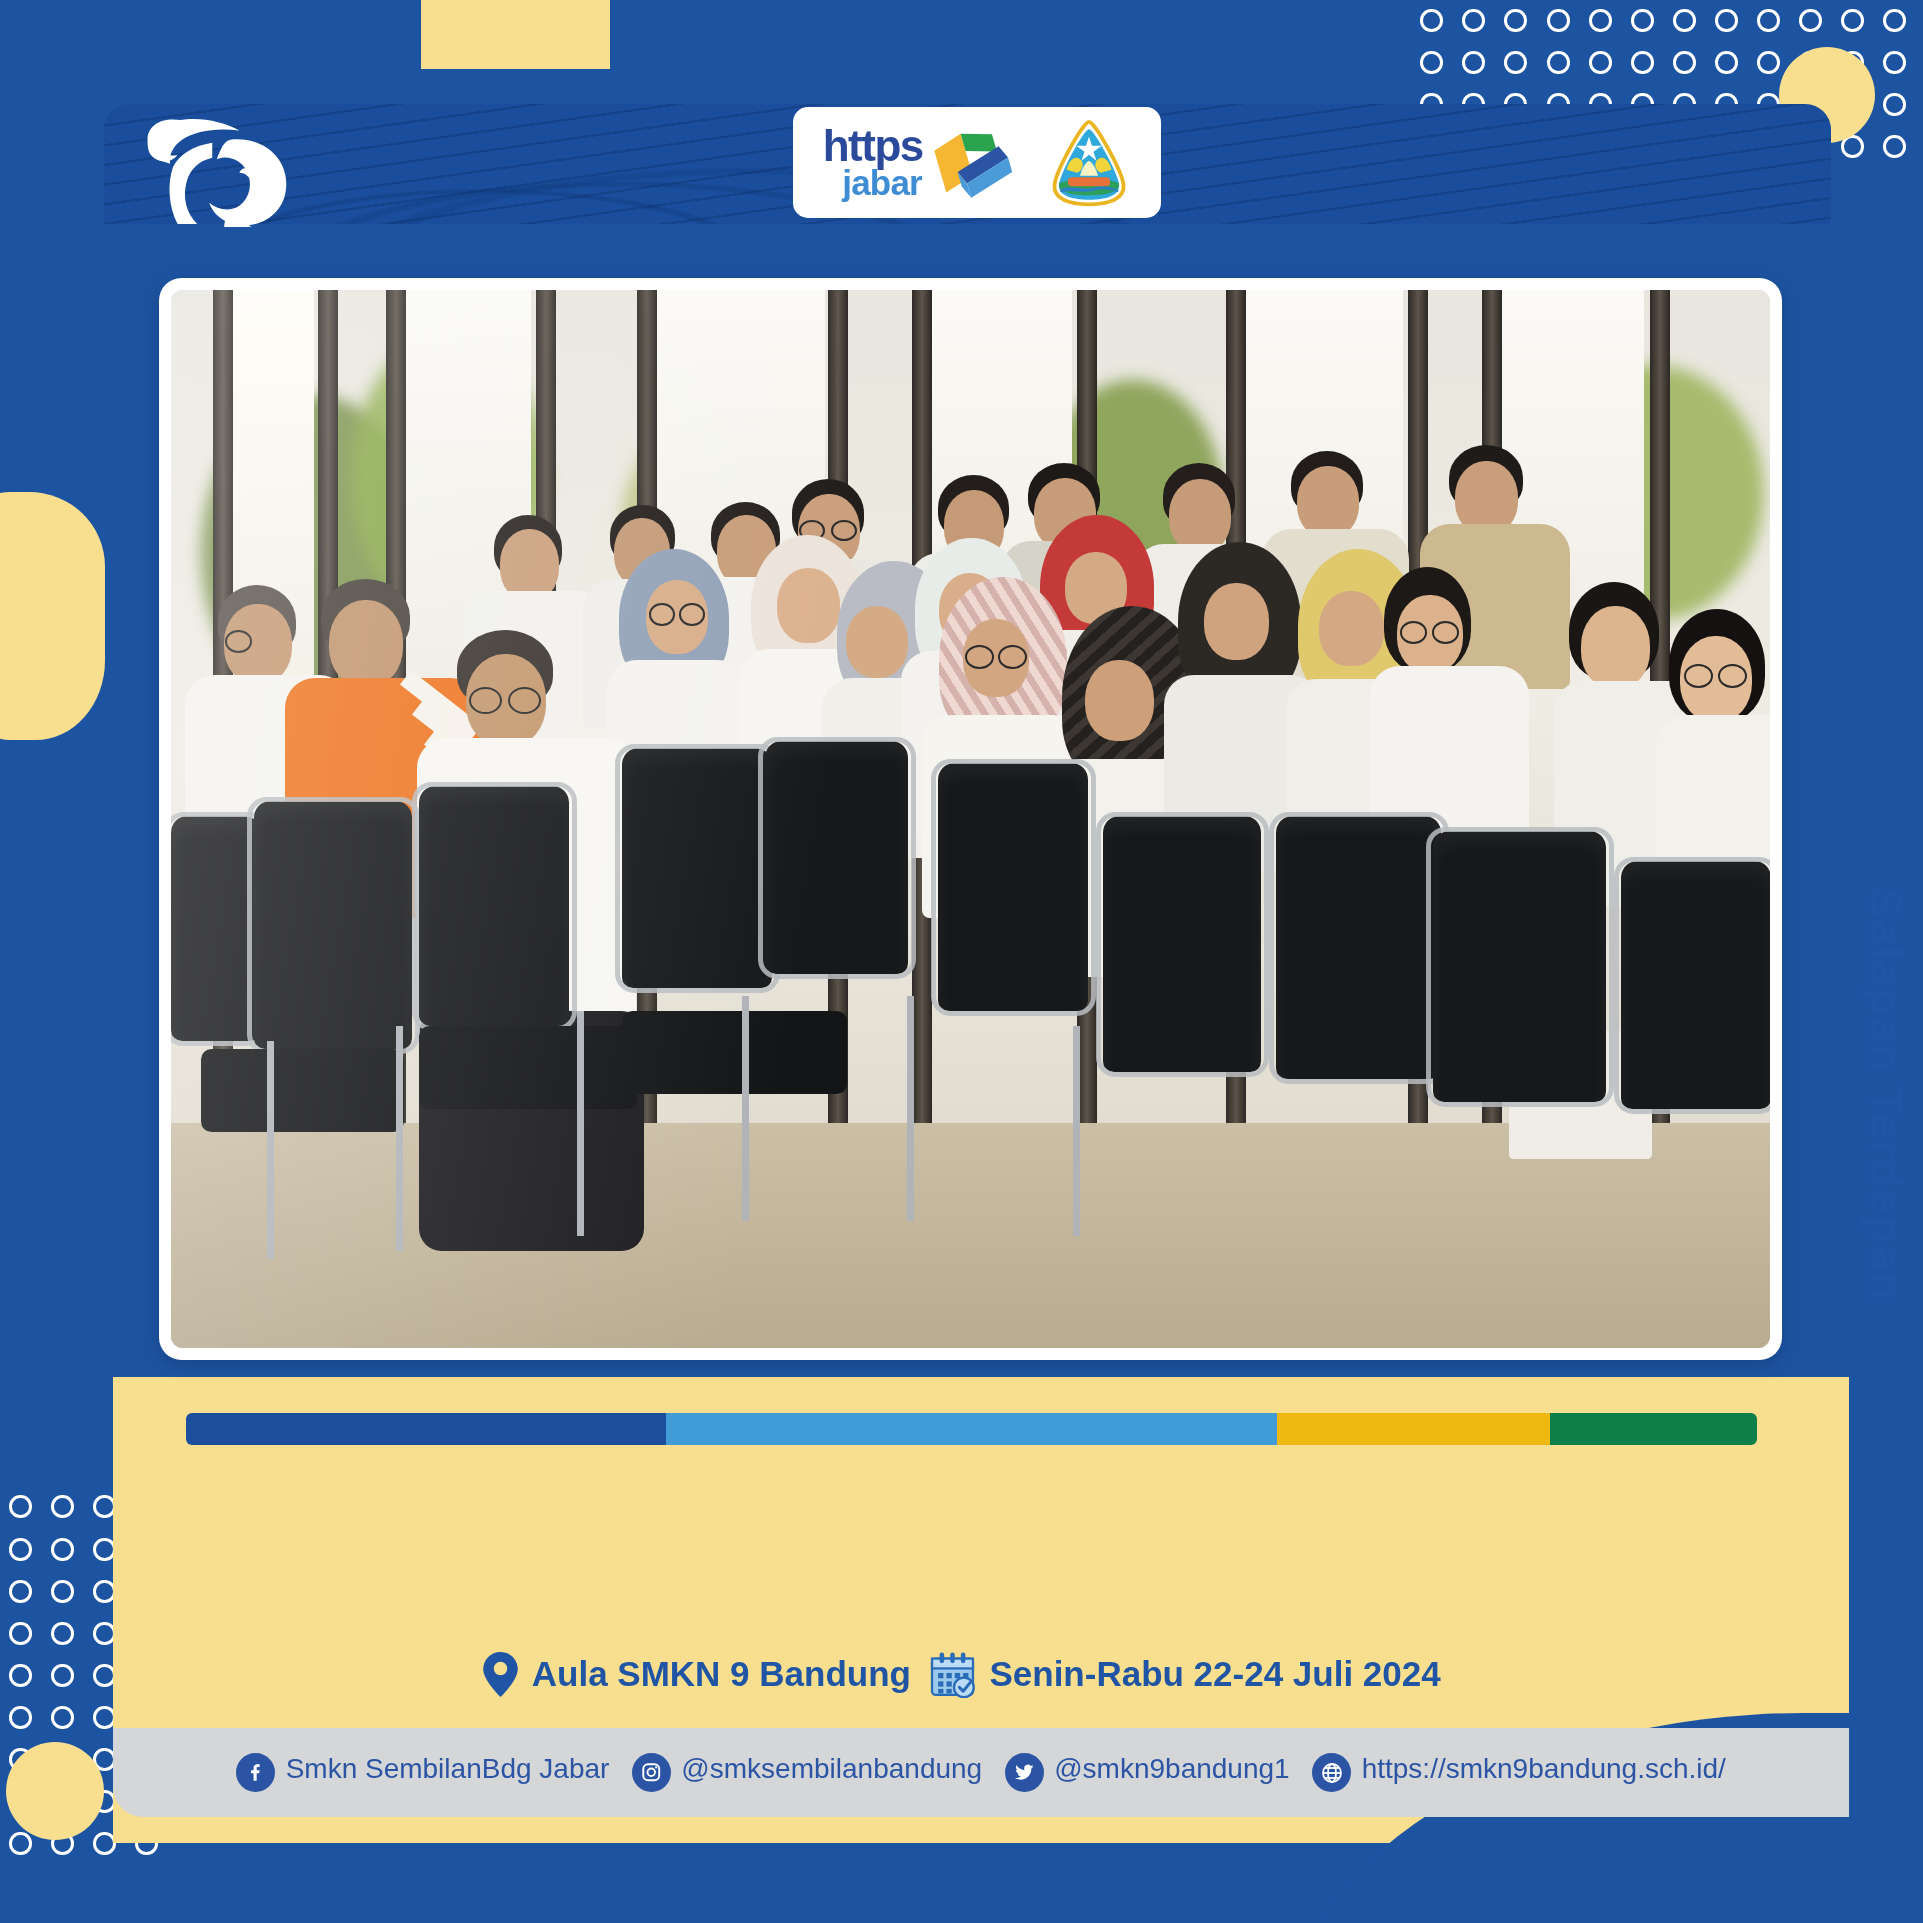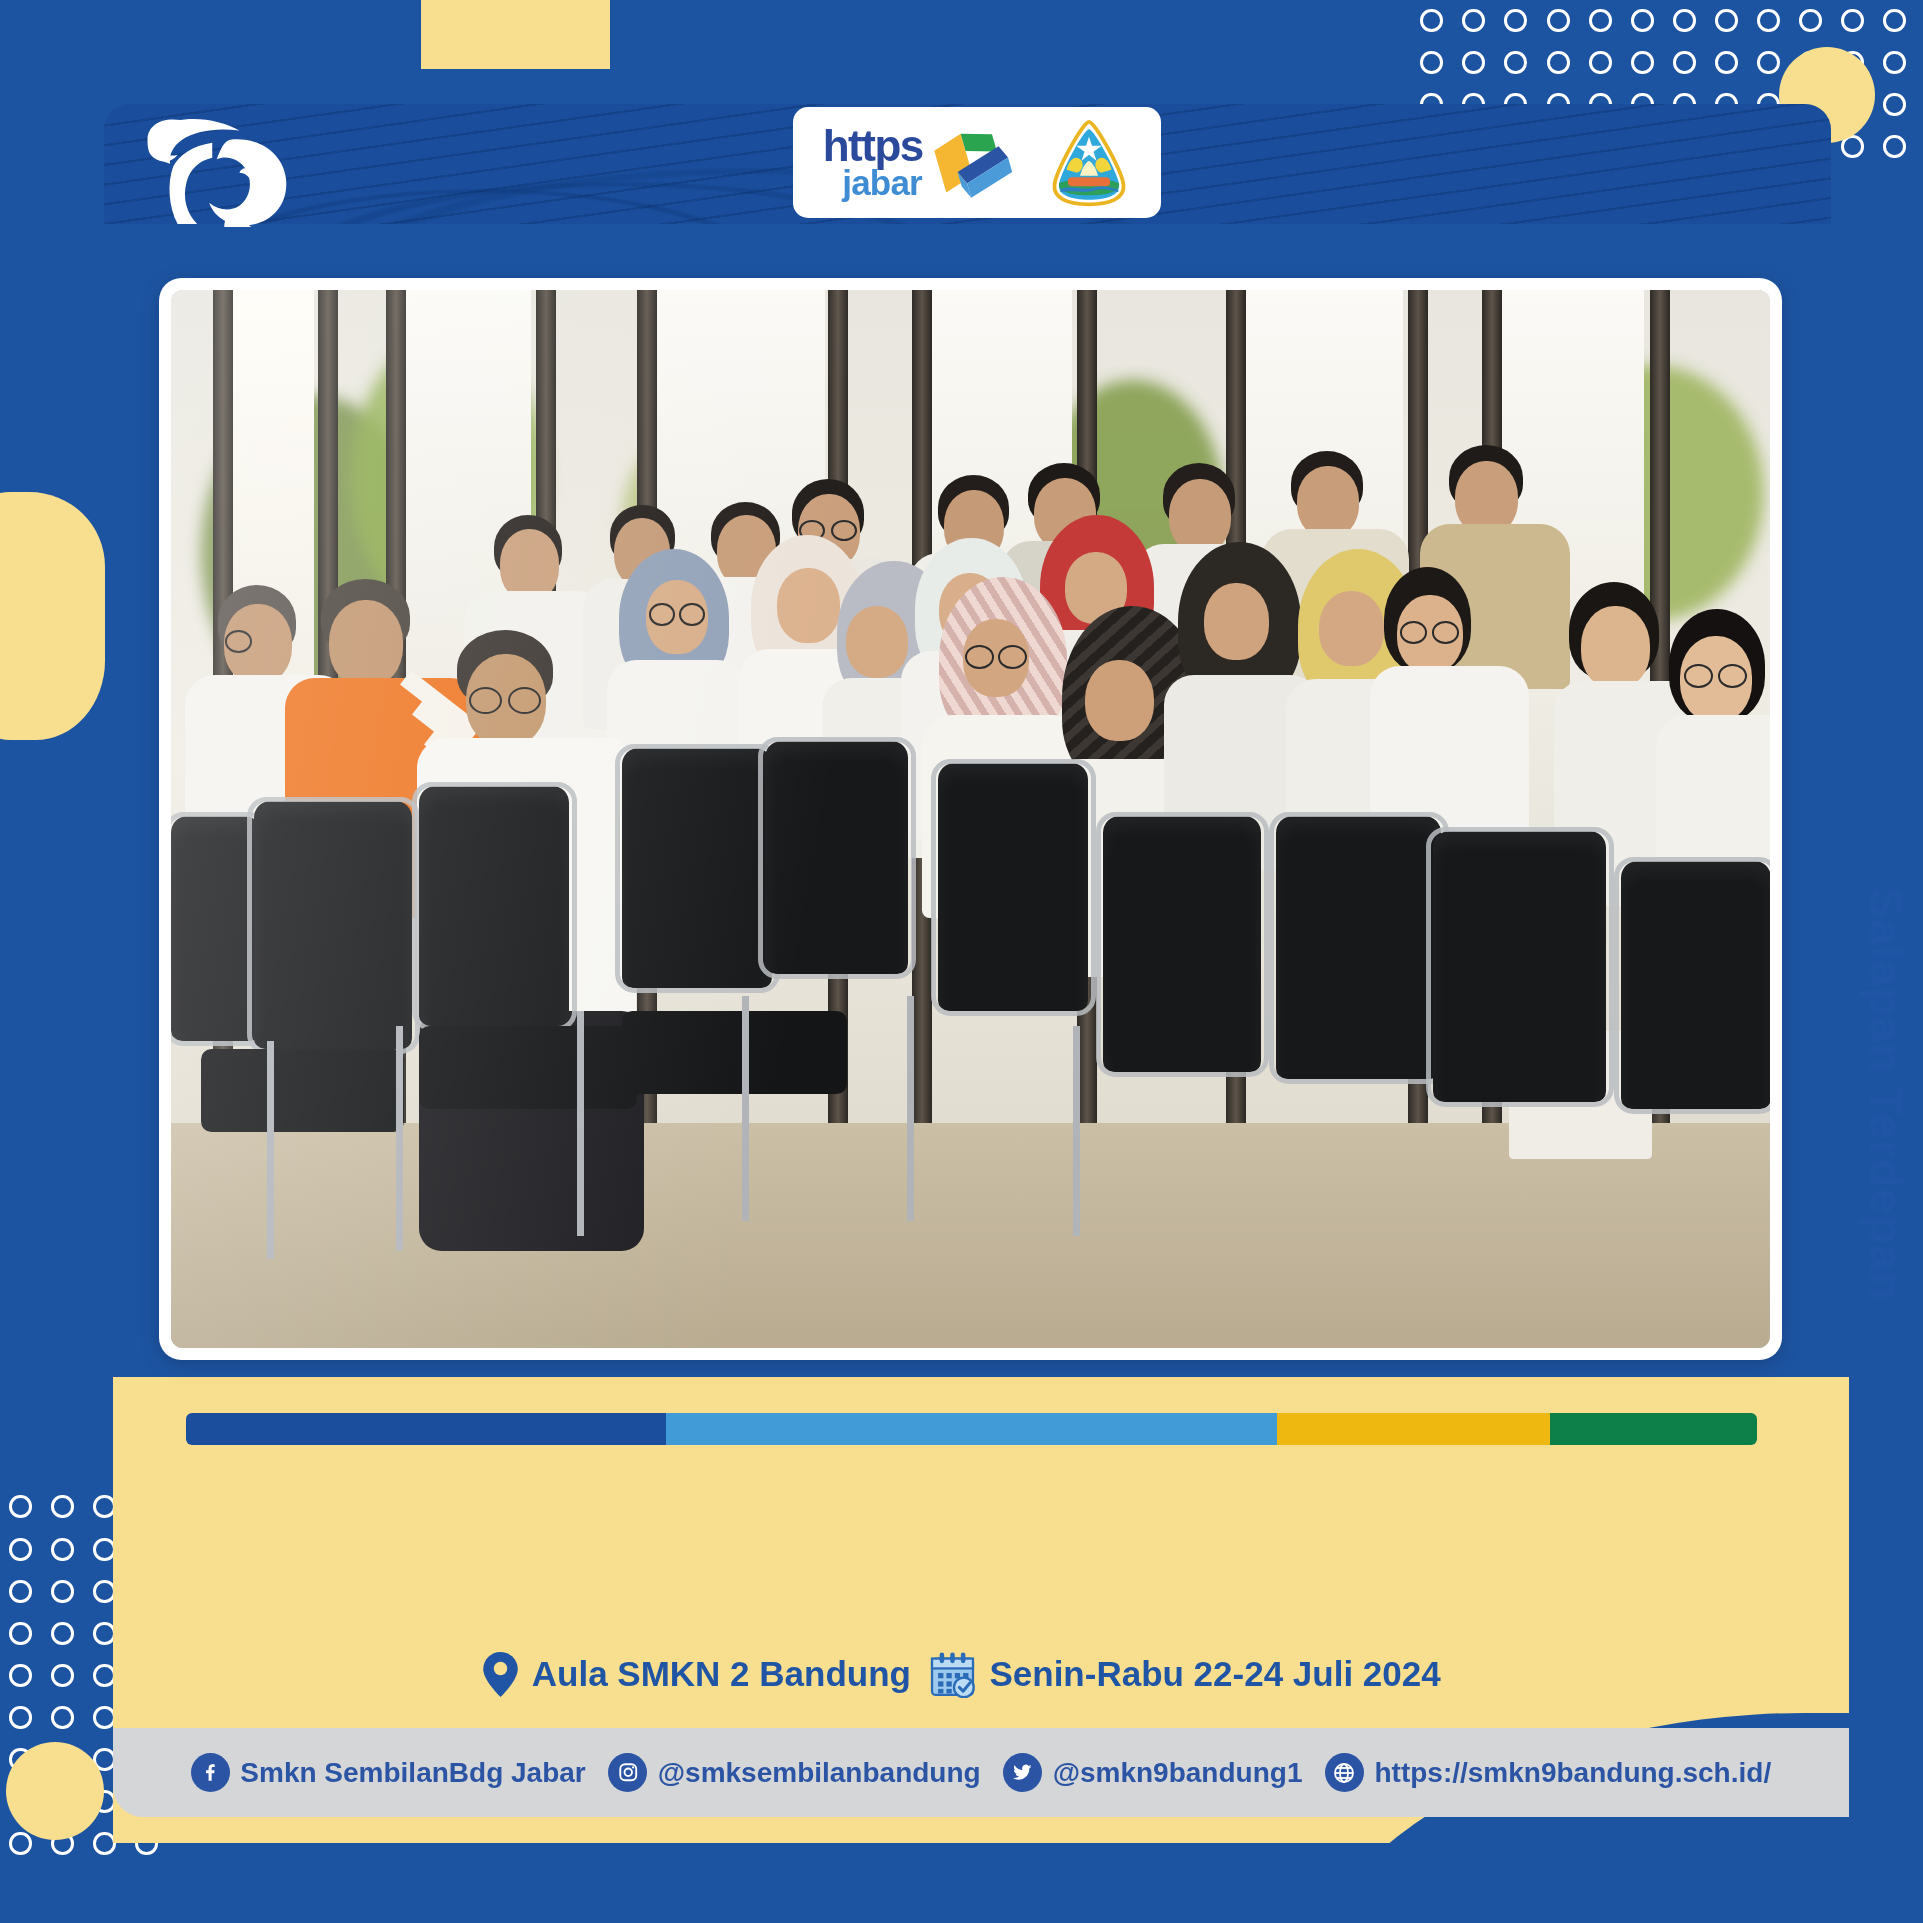--- a/index.html
+++ b/index.html
@@ -122,21 +122,21 @@
     color:#1F55A4; font-size:35px; font-weight:600;
   }
   .venue-item { display:flex; align-items:center; gap:13.5px; white-space:nowrap; }
 
   
   .footer-bar {
     position:absolute; left:113px; top:1728px; width:1736px; height:89px;
     background:#D5D6D8; border-radius:0 0 0 30px; z-index:8;
     display:flex; align-items:center; justify-content:center; gap:22.5px;
   }
-  .soc { display:flex; align-items:center; gap:10.5px; color:#2B55A4; font-size:28px; font-weight:700; white-space:nowrap; }
+  .soc { display:flex; gap:10.5px; color:#2B55A4; font-size:28px; font-weight:400; white-space:nowrap; }
   .soc .ic { width:39px; height:39px; border-radius:50%; background:#2B55A4; color:#fff;
     display:flex; align-items:center; justify-content:center; flex:0 0 39px; }
 
   
   .side-text {
     position:absolute; right:10.5px; top:887px; z-index:9;
     writing-mode:vertical-rl;
     color:#1F55A4; font-size:47px; font-weight:800; letter-spacing:0.8px;
     white-space:nowrap;
   }
@@ -504,21 +504,21 @@
       <span style="background: rgb(239, 184, 17); width: 17.3611%;"></span>
       <span style="background: rgb(12, 128, 72); width: 13.1944%;"></span>
     </div>
 
   <div class="venue-line">
     <div class="venue-item">
       <svg width="35" height="45" viewBox="0 0 46 60">
         <path d="M23 0 C10 0 0 10 0 23 C0 38 23 60 23 60 C23 60 46 38 46 23 C46 10 36 0 23 0 Z" fill="#1F55A4"></path>
         <circle cx="23" cy="22" r="9" fill="#F8DF8F"></circle>
       </svg>
-      <span>Aula SMKN 2 Bandung</span>
+      <span>Aula SMKN 9 Bandung</span>
     </div>
     <div class="venue-item">
       <svg width="47" height="47" viewBox="0 0 62 62">
         <rect x="4" y="10" width="54" height="48" rx="5" fill="#9CC9EC" stroke="#2B6CB8" stroke-width="3"></rect>
         <rect x="4" y="10" width="54" height="13" fill="#BBDCF4" stroke="#2B6CB8" stroke-width="3"></rect>
         <rect x="14" y="2" width="6" height="14" rx="3" fill="#2B6CB8"></rect>
         <rect x="28" y="2" width="6" height="14" rx="3" fill="#2B6CB8"></rect>
         <rect x="42" y="2" width="6" height="14" rx="3" fill="#2B6CB8"></rect>
         <g fill="#2B6CB8">
           <rect x="12" y="29" width="7" height="7"></rect>

